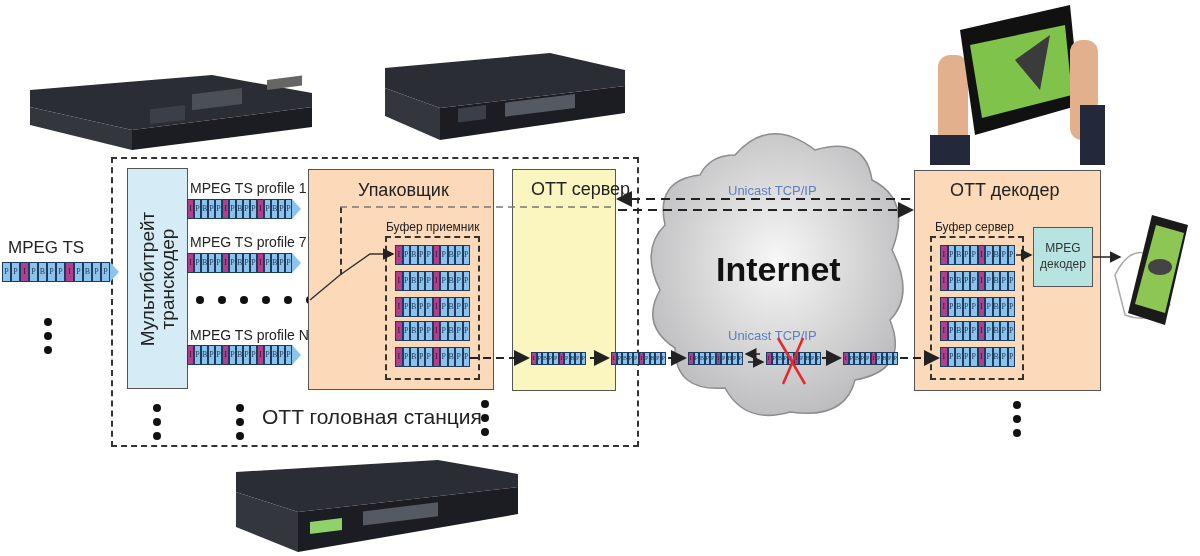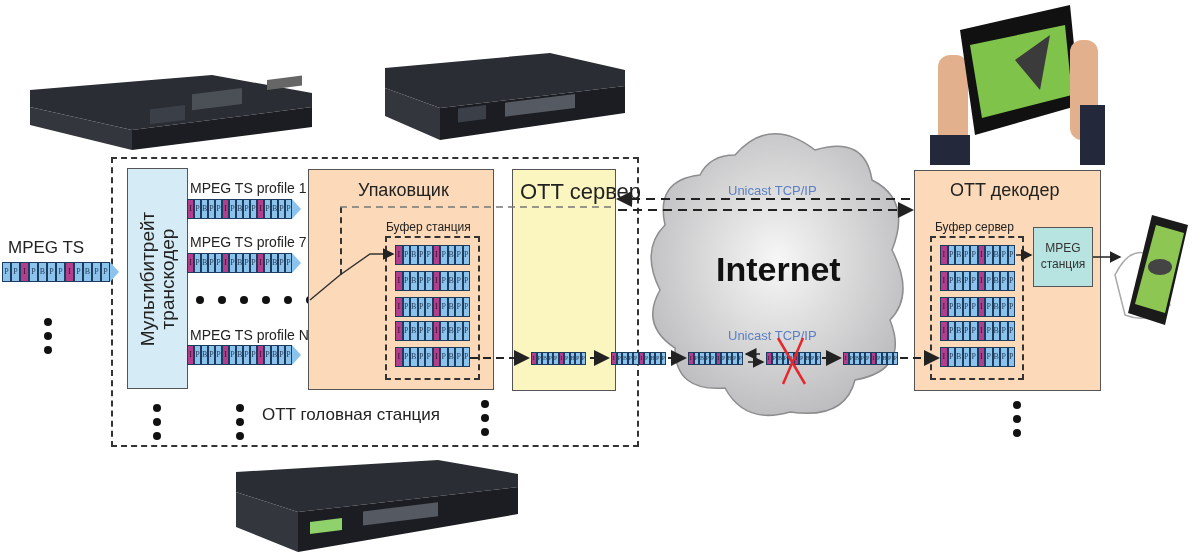--- a/index.html
+++ b/index.html
@@ -171,21 +171,21 @@
     <span class="f" style="width: 7px; height: 20px; line-height: 18px;">P</span>
     <span class="f" style="width: 7px; height: 20px; line-height: 18px;">B</span>
     <span class="f" style="width: 7px; height: 20px; line-height: 18px;">P</span>
     <span class="f" style="width: 7px; height: 20px; line-height: 18px;">P</span>
     <span class="tip" style="border-top-width: 10px; border-bottom-width: 10px;"></span>
   </div>
 
 <div class="box" style="left:308px;top:169px;width:186px;height:221px;background:#fcd9b8;"></div>
 <div class="lbl" style="left:358px;top:180px;font-size:18px;">Упаковщик</div>
 <div class="dash" style="left:340px;top:207px;width:0;height:68px;border-width:0 0 0 2px;"></div>
-<div class="lbl" style="left:386px;top:220px;font-size:12px;">Буфер станция</div>
+<div class="lbl" style="left:386px;top:220px;font-size:12px;">Буфер приемник</div>
 <div class="dash" style="left:385px;top:236px;width:95px;height:144px;"></div>
 <div class="pk" style="left:395px;top:245px;">
     <span class="f i" style="width: 7.5px; height: 20px; line-height: 18px;">I</span>
     <span class="f" style="width: 7.5px; height: 20px; line-height: 18px;">P</span>
     <span class="f" style="width: 7.5px; height: 20px; line-height: 18px;">B</span>
     <span class="f" style="width: 7.5px; height: 20px; line-height: 18px;">P</span>
     <span class="f" style="width: 7.5px; height: 20px; line-height: 18px;">P</span>
     <span class="f i" style="width: 7.5px; height: 20px; line-height: 18px;">I</span>
     <span class="f" style="width: 7.5px; height: 20px; line-height: 18px;">P</span>
     <span class="f" style="width: 7.5px; height: 20px; line-height: 18px;">B</span>
@@ -235,28 +235,28 @@
     <span class="f" style="width: 7.5px; height: 20px; line-height: 18px;">P</span>
     <span class="f" style="width: 7.5px; height: 20px; line-height: 18px;">P</span>
     <span class="f i" style="width: 7.5px; height: 20px; line-height: 18px;">I</span>
     <span class="f" style="width: 7.5px; height: 20px; line-height: 18px;">P</span>
     <span class="f" style="width: 7.5px; height: 20px; line-height: 18px;">B</span>
     <span class="f" style="width: 7.5px; height: 20px; line-height: 18px;">P</span>
     <span class="f" style="width: 7.5px; height: 20px; line-height: 18px;">P</span>
   </div>
 
 <div class="box" style="left:512px;top:169px;width:104px;height:222px;background:#fbf6c0;"></div>
-<div class="lbl" style="left:520px;top:179px;font-size:22px;">OTT сервер</div>
+<div class="lbl" style="left:531px;top:179px;font-size:18px;">OTT сервер</div>
 
 <div class="dots" style="left:236px;top:404px;">
     <i></i>
     <i></i>
     <i></i>
   </div>
-<div class="lbl" style="left:262px;top:405px;font-size:17px;">OTT головная станция</div>
+<div class="lbl" style="left:262px;top:405px;font-size:21px;">OTT головная станция</div>
 <div class="dots" style="left:481px;top:400px;">
     <i></i>
     <i></i>
     <i></i>
   </div>
 
 <svg class="abs" style="left:640px;top:120px;" width="275" height="310">
   <defs>
     <radialGradient id="cg" cx="50%" cy="45%" r="60%">
       <stop offset="0%" stop-color="#f7f7f7"></stop>
@@ -391,21 +391,21 @@
     <span class="f i" style="width: 7.5px; height: 20px; line-height: 18px;">I</span>
     <span class="f" style="width: 7.5px; height: 20px; line-height: 18px;">P</span>
     <span class="f" style="width: 7.5px; height: 20px; line-height: 18px;">B</span>
     <span class="f" style="width: 7.5px; height: 20px; line-height: 18px;">P</span>
     <span class="f" style="width: 7.5px; height: 20px; line-height: 18px;">P</span>
   </div>
 
 <div class="box" style="left:1033px;top:227px;width:60px;height:60px;background:#b7e3e0;">
   <div class="abs" style="left:0;right:0;top:12px;text-align:center;font-size:12px;line-height:16px;color:#333;">
     <div>MPEG</div>
-    <div>станция</div>
+    <div>декодер</div>
   </div>
 </div>
 <div class="dots" style="left:1013px;top:401px;">
     <i></i>
     <i></i>
     <i></i>
   </div>
 
 <svg class="overlay" width="1200" height="556">
   <defs>

